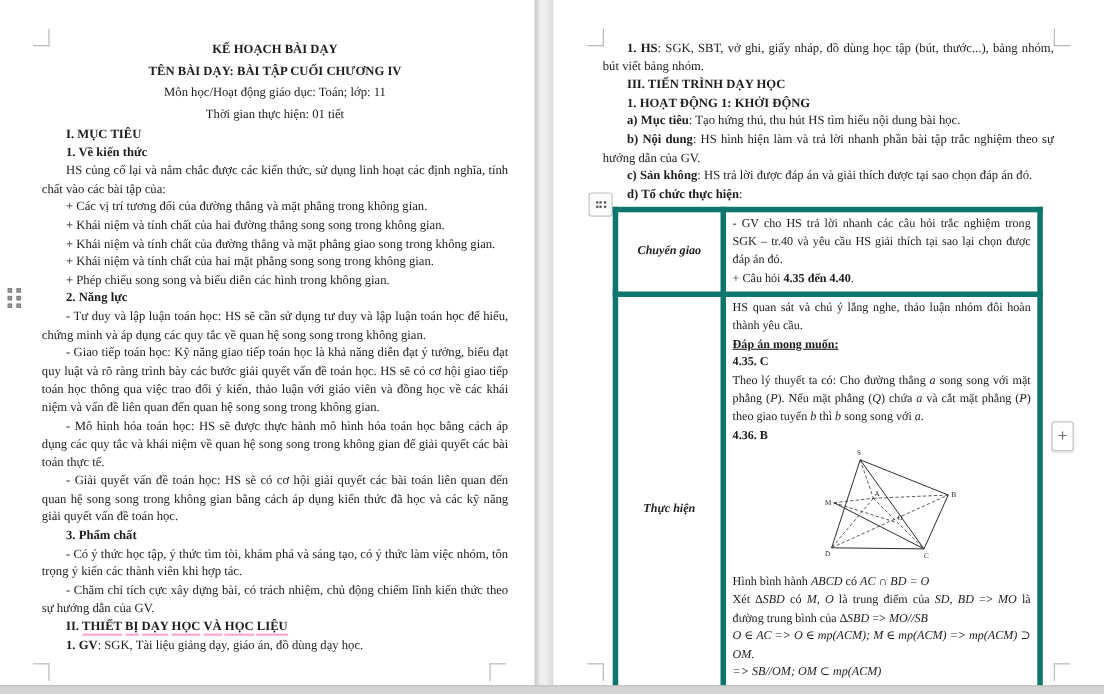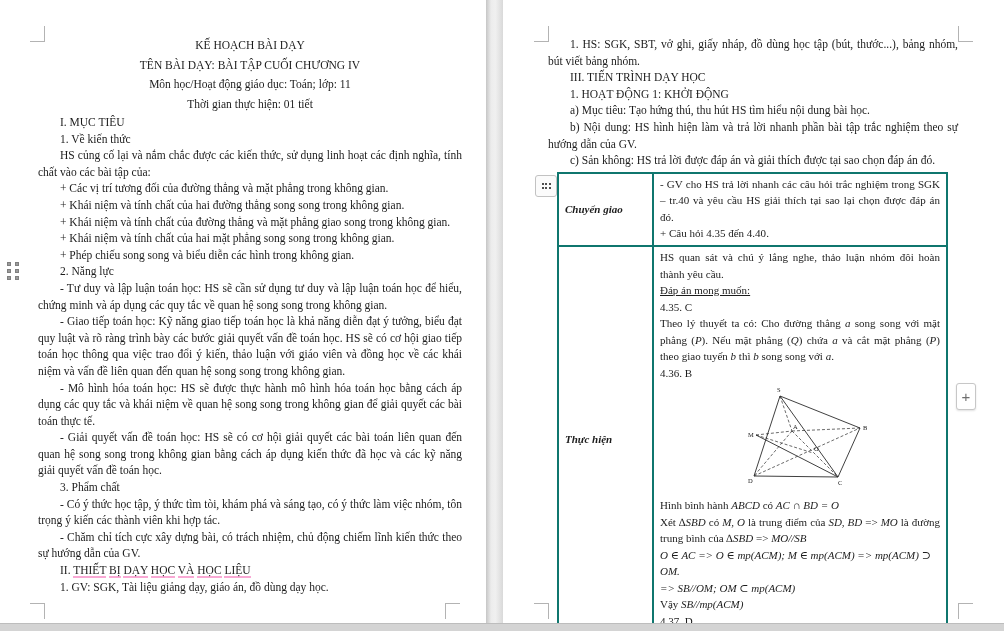--- a/index.html
+++ b/index.html
@@ -18,32 +18,32 @@
     background:#d4d4d4;border-top:1px solid #bdbdbd;
   }
   .content{position:absolute;font-size:11.5px;line-height:16.6px;}
   #p1content{left:38px;top:36px;width:424px;}
   #p2content{left:548px;top:36px;width:410px;}
   .para{min-height:16.6px;}
   .a-center{text-align:center;}
   .a-justify{text-align:justify;}
   .ind{text-indent:22px;}
   .hline{line-height:19.5px;}
-  .b{font-weight:normal;}
+  .b{font-weight:bold;}
   .i{font-style:italic;}
   .u{text-decoration:underline;}
   .ru{border-bottom:2px solid #f9a8d4;}
   
   .acttable{
     border-collapse:collapse;margin-left:9px;margin-top:3px;
     width:391px;table-layout:fixed;
     font-size:11px;line-height:16.55px;
   }
-  .acttable td{border:2px solid #0f766e;vertical-align:middle;padding:2px 6px 3px 6px;}
-  .acttable td.lab{width:81px;text-align:left;font-weight:bold;font-style:italic;}
+  .acttable td{border:5px solid #0f766e;vertical-align:middle;padding:2px 6px 3px 6px;}
+  .acttable td.lab{width:81px;text-align:center;font-weight:bold;font-style:italic;}
   .acttable td.cnt{vertical-align:top;}
   .figwrap{text-align:center;padding:2px 0 1px 0;}
   
   .cm{position:absolute;width:15px;height:16px;}
   .cm i{position:absolute;background:#b3b3b3;display:block;}
   .cm .h{width:15px;height:1px;}
   .cm .v{width:1px;height:16px;}
   .cm.tl .h{left:0;bottom:0}.cm.tl .v{right:0;top:0}
   .cm.tr .h{left:0;bottom:0}.cm.tr .v{left:0;top:0}
   .cm.bl .h{left:0;top:0}.cm.bl .v{right:0;top:0}
@@ -155,20 +155,21 @@
   </div>
 
   <div class="content" id="p2content">
     <div>
         <div class="para a-justify ind"><span class="b">1. HS</span><span>: SGK, SBT, vở ghi, giấy nháp, đồ dùng học tập (bút, thước...), bảng nhóm, bút viết bảng nhóm.</span></div>
         <div class="para ind"><span class="b">III. TIẾN TRÌNH DẠY HỌC</span></div>
         <div class="para ind"><span class="b">1. HOẠT ĐỘNG 1: KHỞI ĐỘNG</span></div>
         <div class="para ind"><span class="b">a) Mục tiêu</span><span>: Tạo hứng thú, thu hút HS tìm hiểu nội dung bài học.</span></div>
         <div class="para a-justify ind"><span class="b">b) Nội dung</span><span>: HS hình hiện làm và trả lời nhanh phần bài tập trắc nghiệm theo sự hướng dẫn của GV.</span></div>
         <div class="para ind"><span class="b">c) Sản không</span><span>: HS trả lời được đáp án và giải thích được tại sao chọn đáp án đó.</span></div>
+        <div class="para ind"><span class="b">d) Tổ chức thực hiện</span><span>:</span></div>
       </div>
 
     <table class="acttable">
       <tbody>
           <tr>
         <td class="lab">Chuyển giao</td>
         <td class="cnt">
               <div class="para a-justify"><span>- GV cho HS trả lời nhanh các câu hỏi trắc nghiệm trong SGK – tr.40 và yêu cầu HS giải thích tại sao lại chọn được đáp án đó.</span></div>
               <div class="para"><span>+ Câu hỏi </span><span class="b">4.35 đến 4.40</span><span>.</span></div>
             </td>

